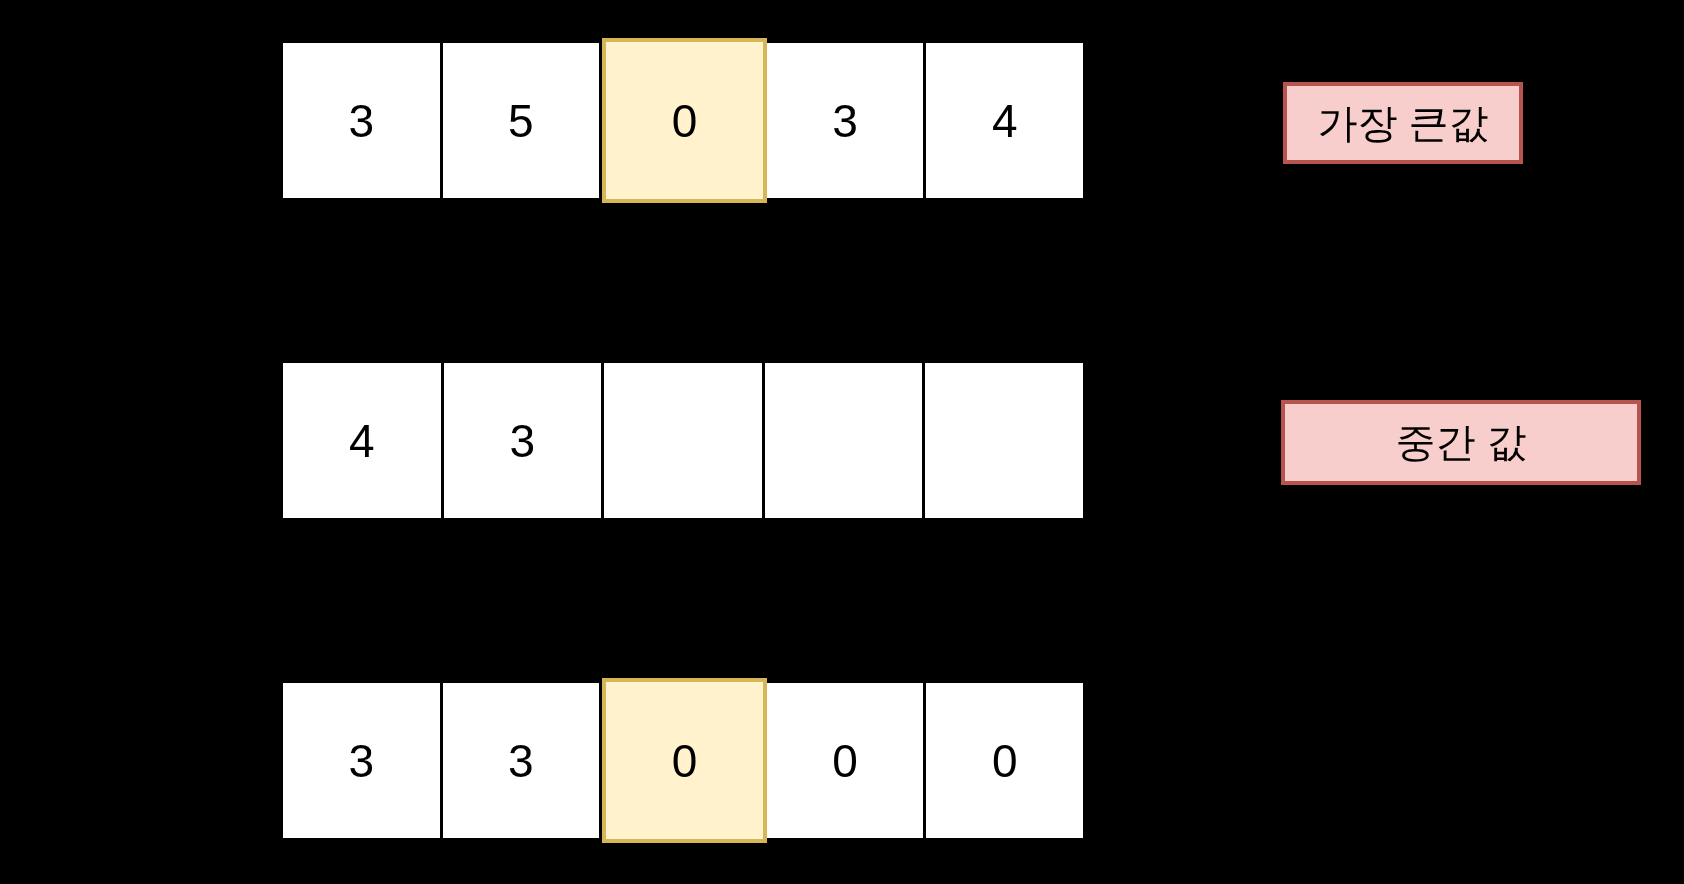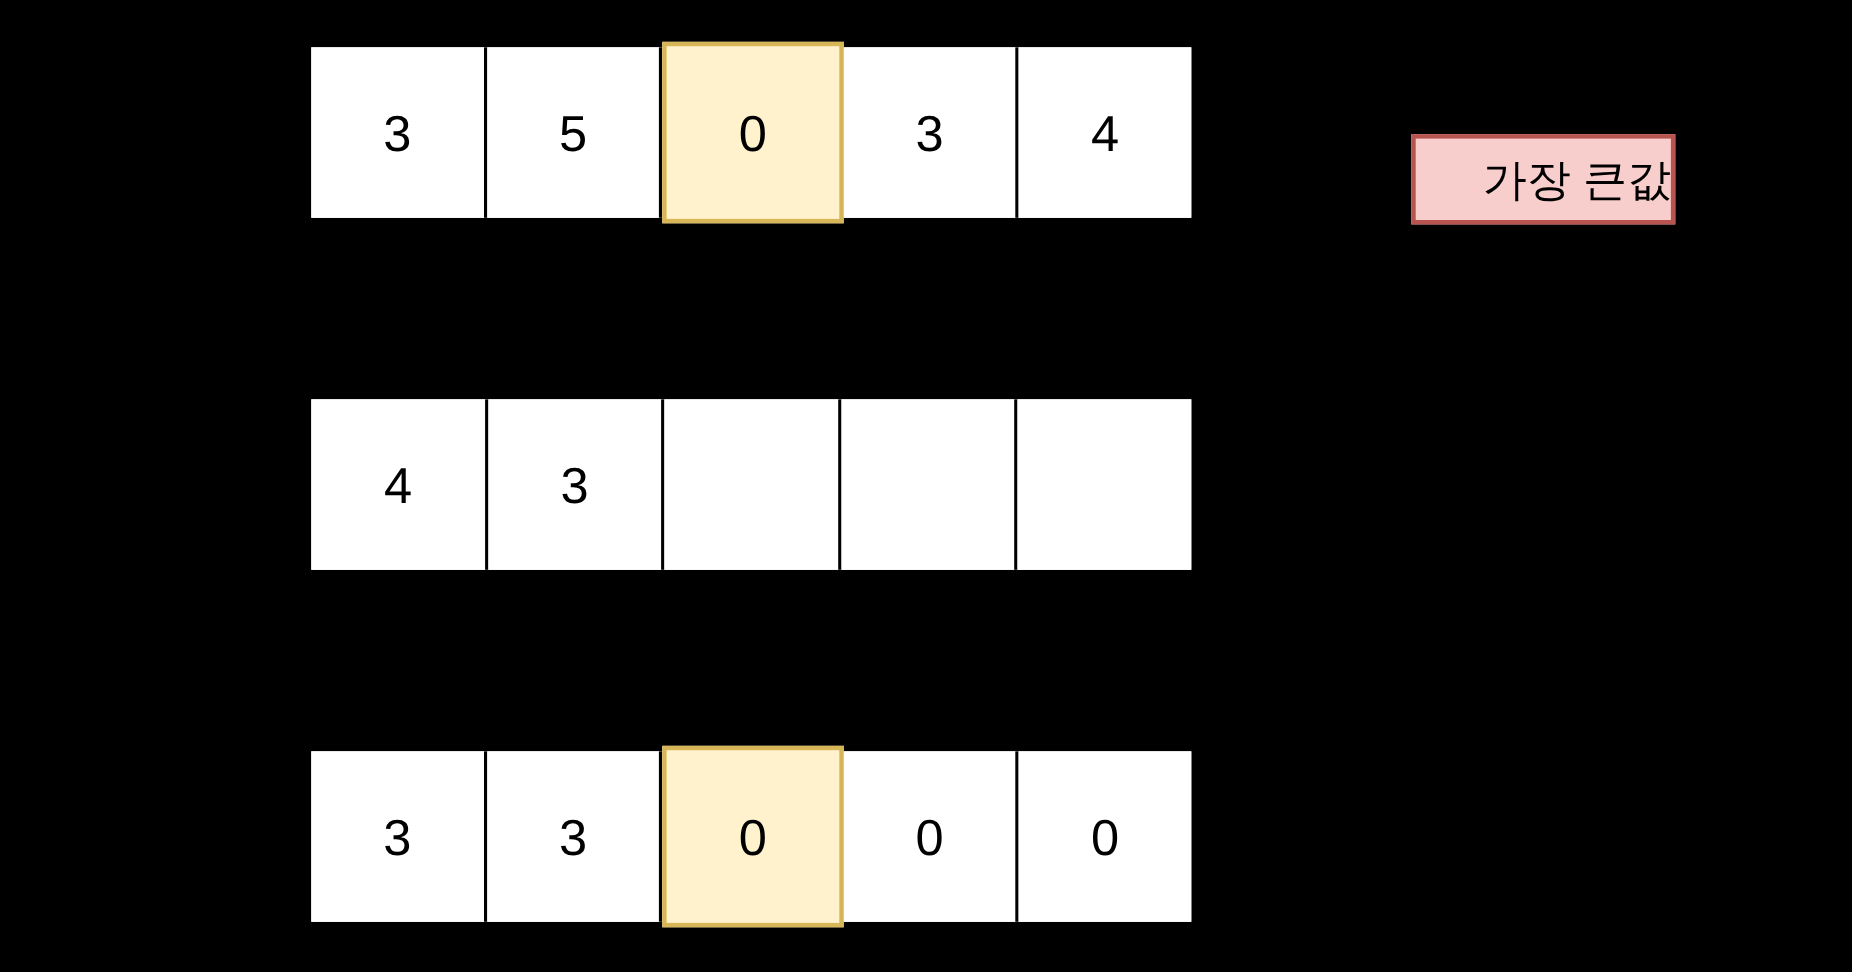--- a/index.html
+++ b/index.html
@@ -49,25 +49,24 @@
     margin-bottom: -5px;
     z-index: 2;
   }
   .label-box {
     position: absolute;
     box-sizing: border-box;
     background: var(--label-fill, #f8cecc);
     border: 4px solid var(--label-border, #b85450);
     display: flex;
     align-items: center;
-    justify-content: flex-end;
+    justify-content: center;
     font-size: 40px;
     color: var(--text, #000000);
     white-space: nowrap;
-    margin-top: 40px;
   }
   .label-largest  { left: 1283px; top: 82px;  width: 240px; height: 82px; }
   .label-middle   { left: 1281px; top: 400px; width: 360px; height: 85px; }
   .label-smallest { left: 1281px; top: 720px; width: 360px; height: 85px; }
 </style>
 </head>
 <body style="--background: #000000; --cell-fill: #ffffff; --cell-border: #000000; --highlight-fill: #fff2cc; --highlight-border: #d6b656; --label-fill: #f8cecc; --label-border: #b85450; --text: #000000;">
 
 <div class="canvas">
 
@@ -82,20 +81,23 @@
     <span>가장 큰값</span>
   </div>
 
   <div class="array-row row-middle">
     <div class="cell">4</div>
     <div class="cell">3</div>
     <div class="cell"></div>
     <div class="cell"></div>
     <div class="cell"></div>
   </div>
+  <div class="label-box label-middle">
+    <span>중간 값</span>
+  </div>
 
   <div class="array-row row-smallest">
     <div class="cell">3</div>
     <div class="cell">3</div>
     <div class="cell highlight">0</div>
     <div class="cell">0</div>
     <div class="cell">0</div>
   </div>
 
 </div>

